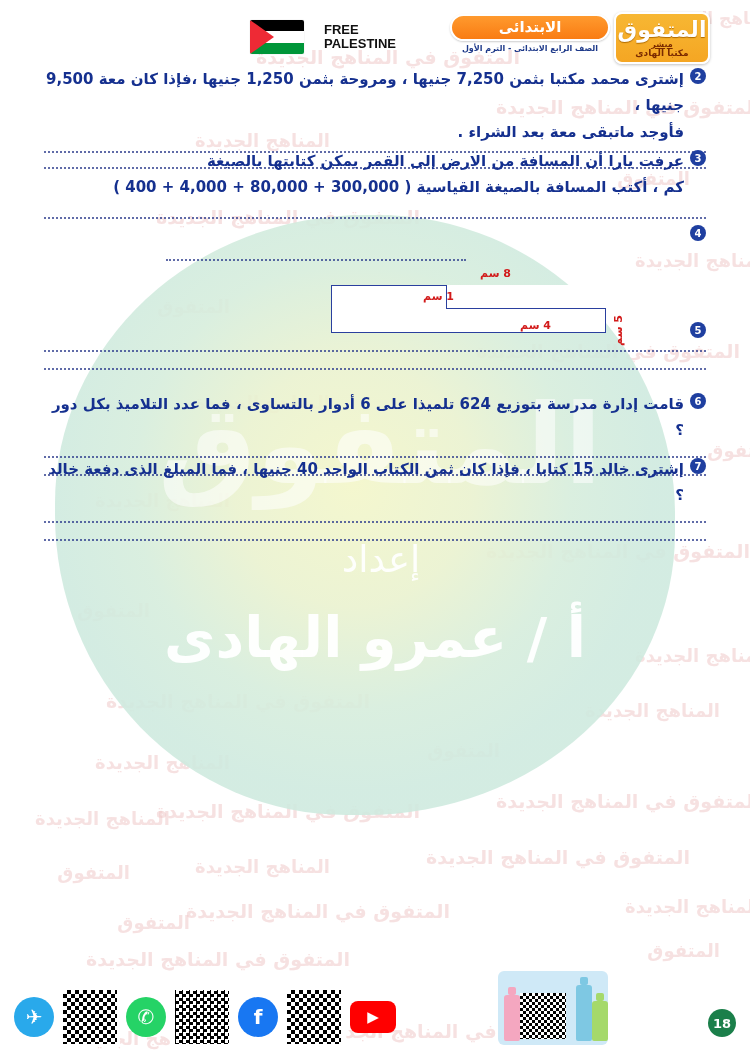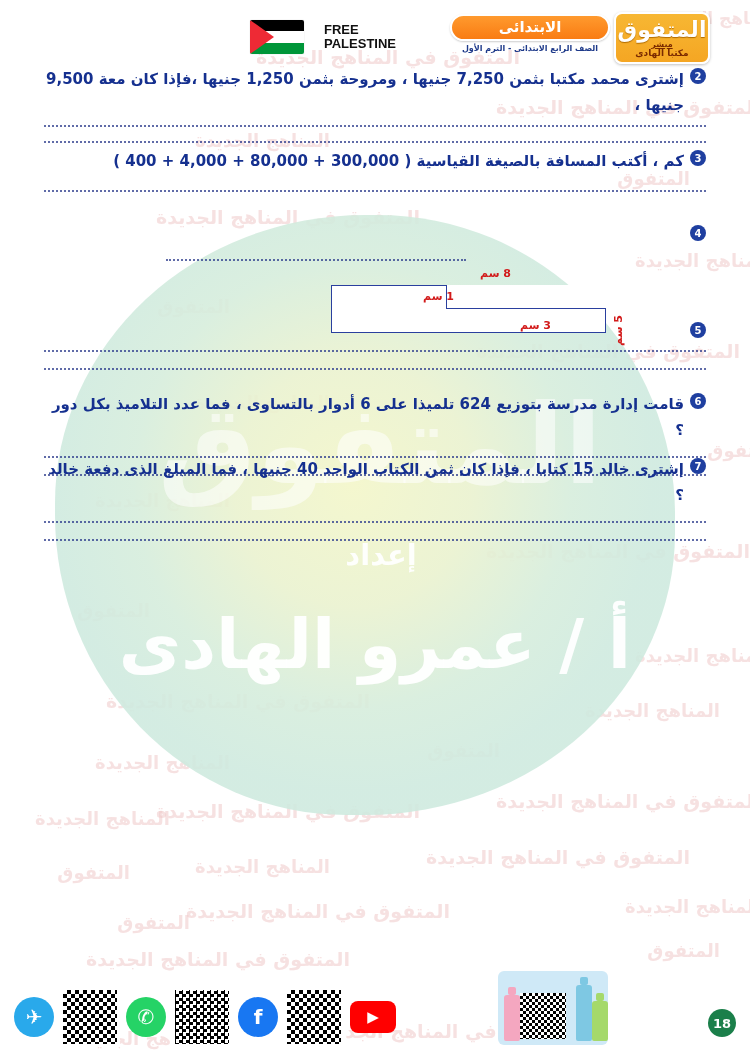--- a/index.html
+++ b/index.html
@@ -25,25 +25,25 @@
     opacity:.9;
   }
   .wm-logo-big {
     position:absolute; left:120px; top:330px; width:520px; height:230px;
     color:rgba(255,255,255,.55); font-size:110px; font-weight:700;
     display:flex; align-items:center; justify-content:center;
     font-family:"DejaVu Sans", sans-serif;
   }
   .wm-prep {
     position:absolute; left:12px; right:0; top:538px; text-align:center;
-    color:rgba(255,255,255,.92); font-size:29px; font-weight:700;
+    color:rgba(255,255,255,.92); font-size:37px; font-weight:400;
   }
   .wm-name {
     position:absolute; left:0; right:0; top:605px; text-align:center;
-    color:rgba(255,255,255,.95); font-size:68px; font-weight:700;
+    color:rgba(255,255,255,.95); font-size:56px; font-weight:700;
     letter-spacing:1px;
   }
 
   
   .header { position:absolute; top:8px; left:0; right:0; height:62px; }
   .logo-badge {
     position:absolute; right:40px; top:4px; width:96px; height:52px;
     background:linear-gradient(#f7b733,#f5a623);
     border:2px solid #fff; border-radius:8px;
     box-shadow:0 1px 3px rgba(0,0,0,.25);
@@ -214,50 +214,52 @@
   </div>
 </div>
 
 <div class="content">
 
   <div class="q" style="position:absolute; top:8px; right:0; left:0;">
     <div class="q-row">
       <div class="q-num">2</div>
       <div class="q-text">
         <span>إشترى محمد مكتبا بثمن 7,250  جنيها ، ومروحة بثمن 1,250 جنيها ،فإذا كان معة 9,500 جنيها ،</span>
+        <span class="q-text l2">فأوجد ماتبقى معة بعد الشراء .</span>
       </div>
     </div>
     <div class="dots"></div>
     <div class="dots" style="margin-top:14px;"></div>
   </div>
 
   <div class="q" style="position:absolute; top:90px; right:0; left:0;">
     <div class="q-row">
       <div class="q-num">3</div>
       <div class="q-text">
+        <span>عرفت يارا أن المسافة من الارض إلى القمر يمكن كتابتها بالصيغة</span>
         <span class="q-text l2 en" style="">( 400 + 4,000 + 80,000 + 300,000 ) كم ، أكتب المسافة بالصيغة القياسية</span>
       </div>
     </div>
     <div class="dots" style="margin-top:16px;"></div>
   </div>
 
   <div class="q" style="position:absolute; top:165px; right:0; left:0;">
     <div class="q-row">
       <div class="q-num">4</div>
     </div>
     <div class="dots short" style="margin-top:18px; margin-right:240px;"></div>
 
     <div class="figure">
       <div class="fig-outer"></div>
       <div class="fig-white"></div>
       <div class="fig-notch"></div>
       <div class="lbl lbl-top">8 سم</div>
       <div class="lbl lbl-right">5 سم</div>
       <div class="lbl lbl-mid">1 سم</div>
-      <div class="lbl lbl-bottom">3 سم</div>
+      <div class="lbl lbl-bottom">4 سم</div>
     </div>
   </div>
 
   <div class="q" style="position:absolute; top:262px; right:0; left:0;">
     <div class="q-row">
       <div class="q-num">5</div>
     </div>
     <div class="dots" style="margin-top:12px;"></div>
     <div class="dots" style="margin-top:16px;"></div>
   </div>

